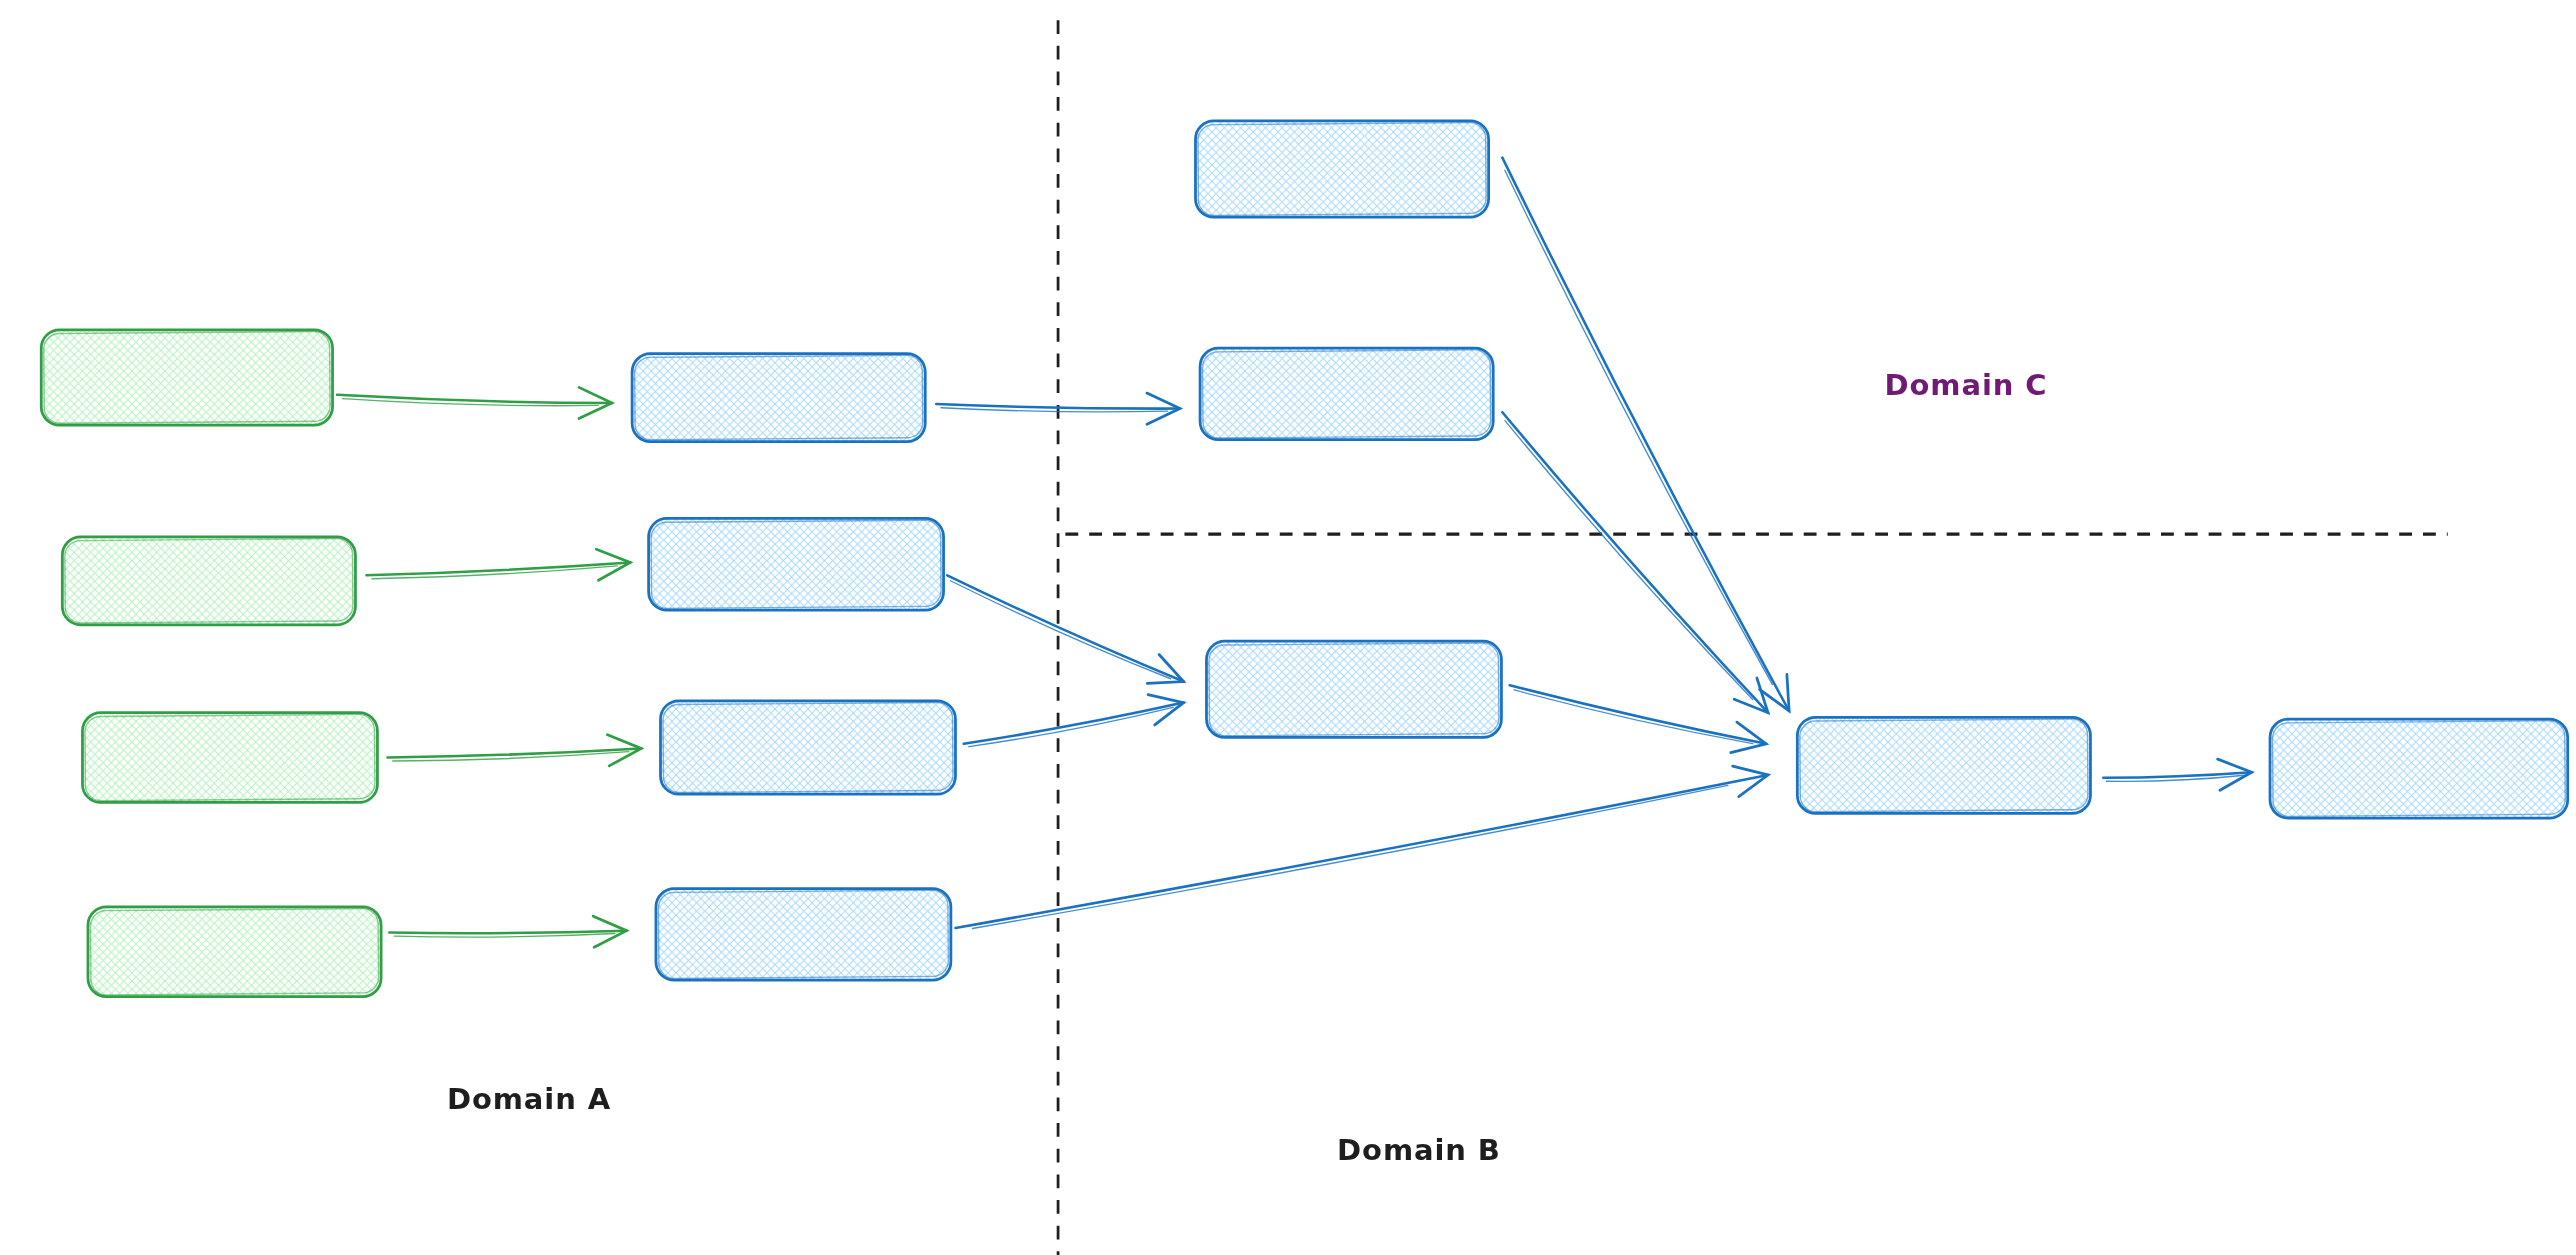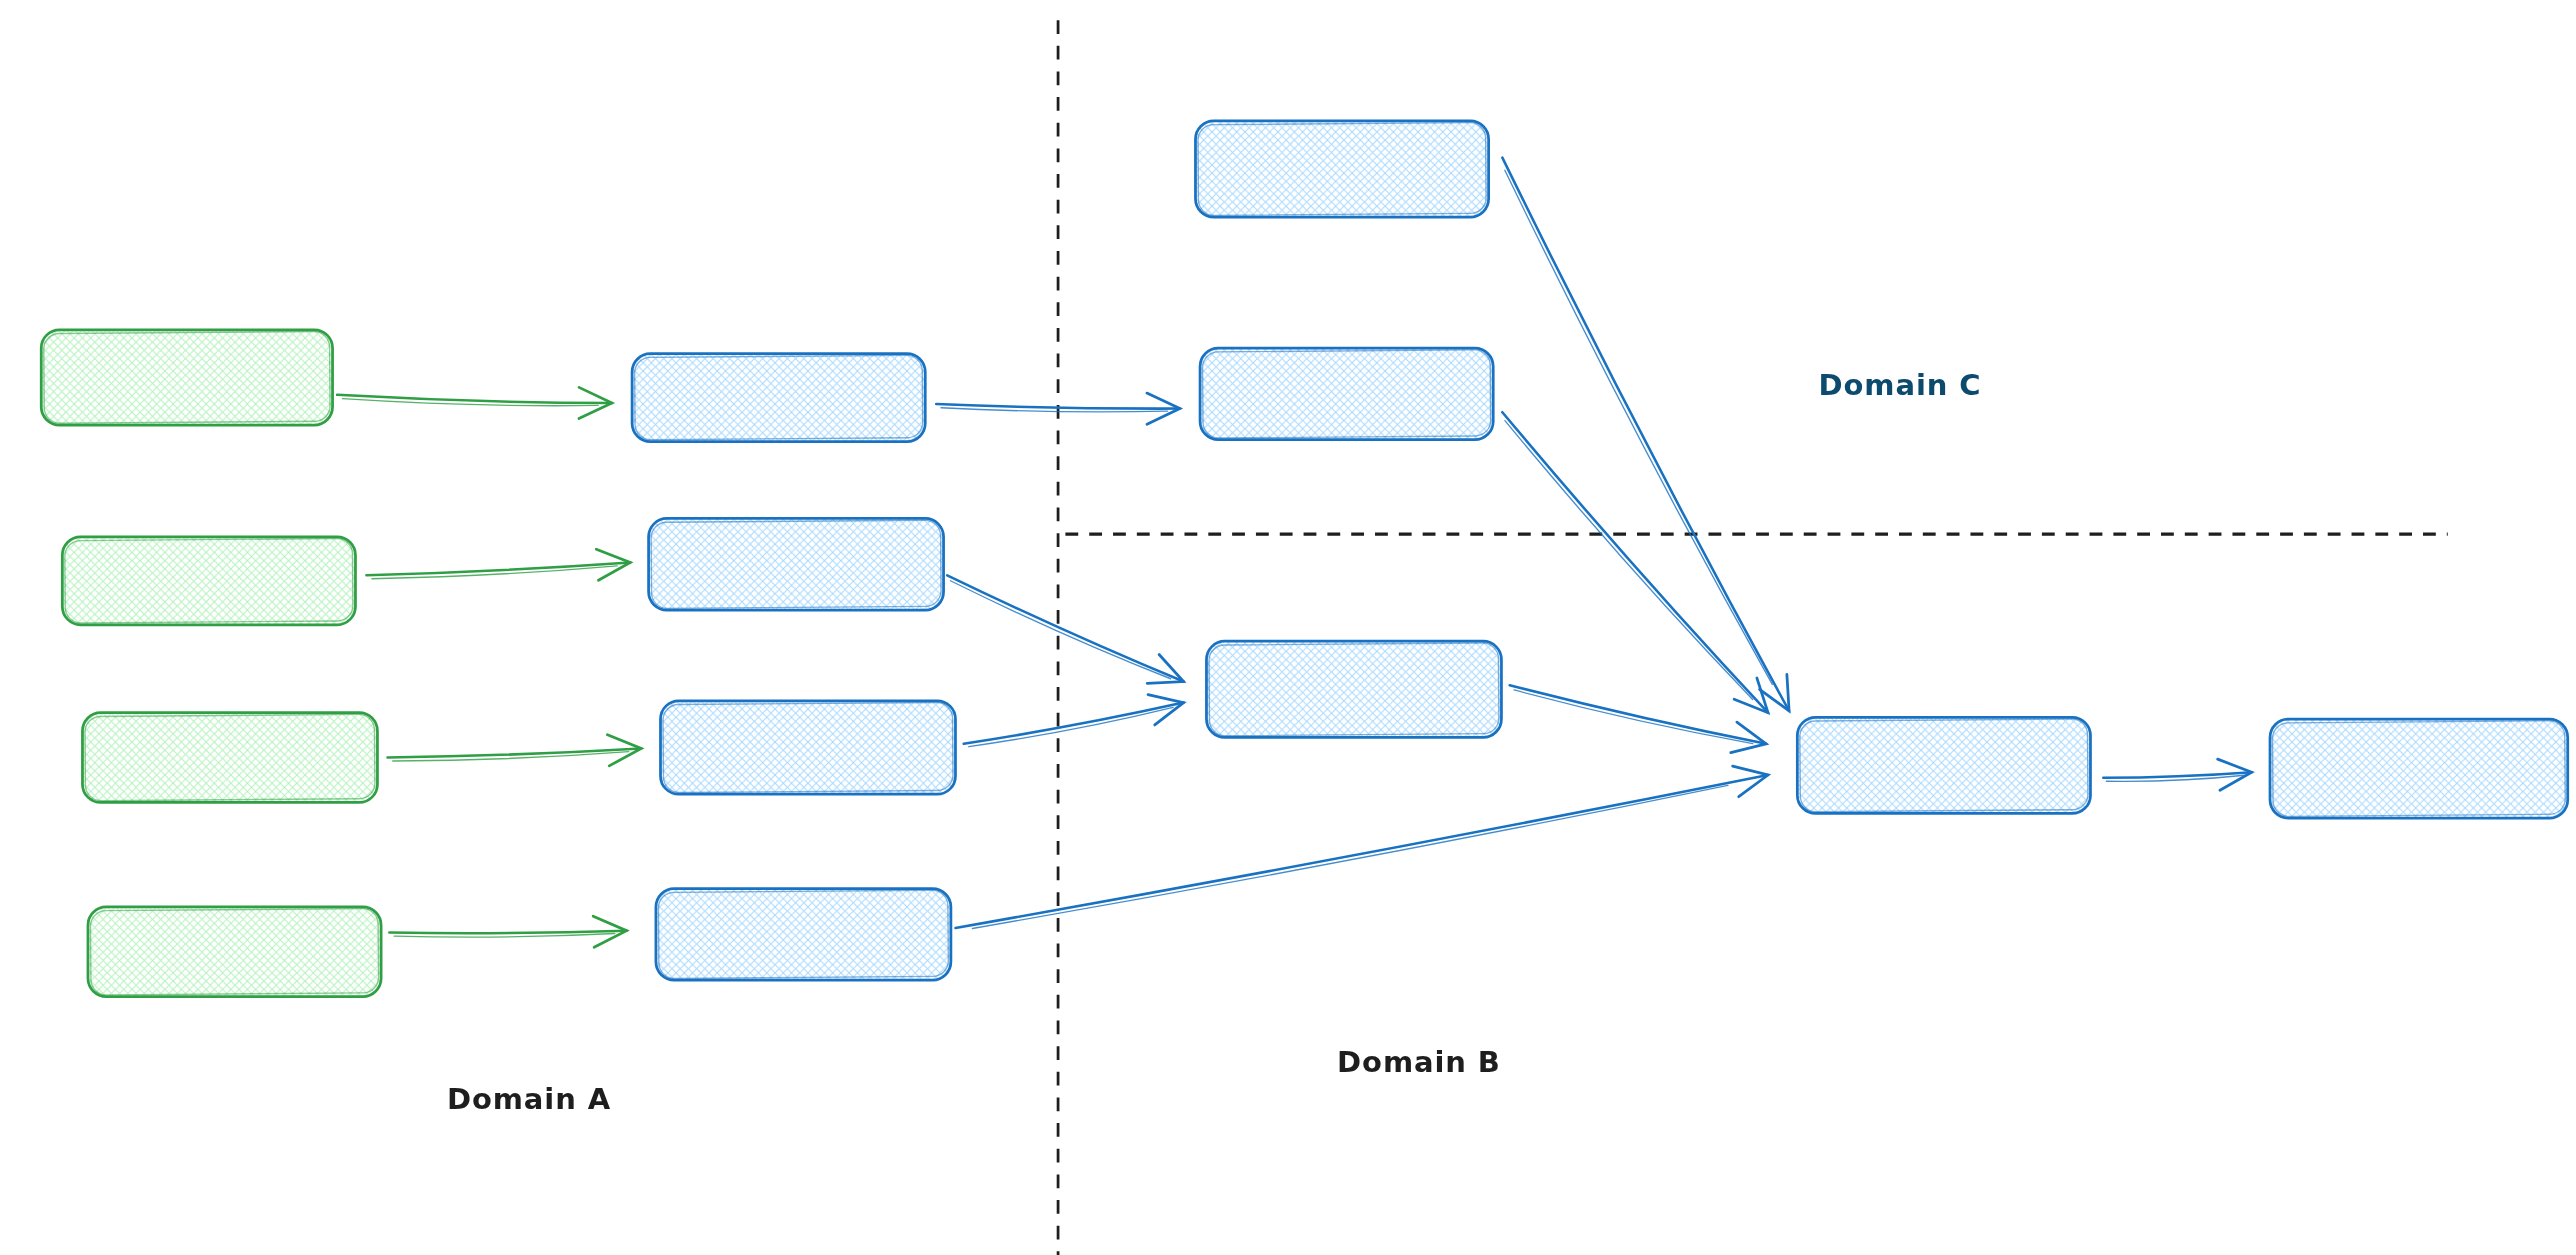--- a/index.html
+++ b/index.html
@@ -169,16 +169,16 @@
           <rect x="1965" y="786" width="314" height="99" rx="17" ry="17" fill="none" stroke="#1971c2" stroke-width="1.5" opacity="0.55" transform="rotate(-0.45 2122 835.5)"></rect>
         </g>
         <g>
           <rect x="2478" y="785" width="325" height="108" rx="20" ry="20" fill="url(#hatch-blue)" stroke="#1971c2" stroke-width="3"></rect>
           <rect x="2481" y="788" width="319" height="102" rx="17" ry="17" fill="none" stroke="#1971c2" stroke-width="1.5" opacity="0.55" transform="rotate(-0.45 2640.5 839)"></rect>
         </g>
       </g>
   </svg>
 
   <div class="domain-label" id="label-domain-a" style="left: 529px; top: 1099px; color: rgb(30, 30, 30); text-align: center;">Domain A</div>
-  <div class="domain-label" id="label-domain-b" style="left: 1419px; top: 1062px; color: rgb(30, 30, 30);">Domain B</div>
-  <div class="domain-label" id="label-domain-c" style="left: 1900px; top: 385px; color: #0c4a6e;">Domain C</div>
+  <div class="domain-label" id="label-domain-b" style="left: 1419px; top: 1150px; color: rgb(30, 30, 30);">Domain B</div>
+  <div class="domain-label" id="label-domain-c" style="left: 1966px; top: 385px; color: #701a75;">Domain C</div>
 </div>
 
 
 </body></html>

